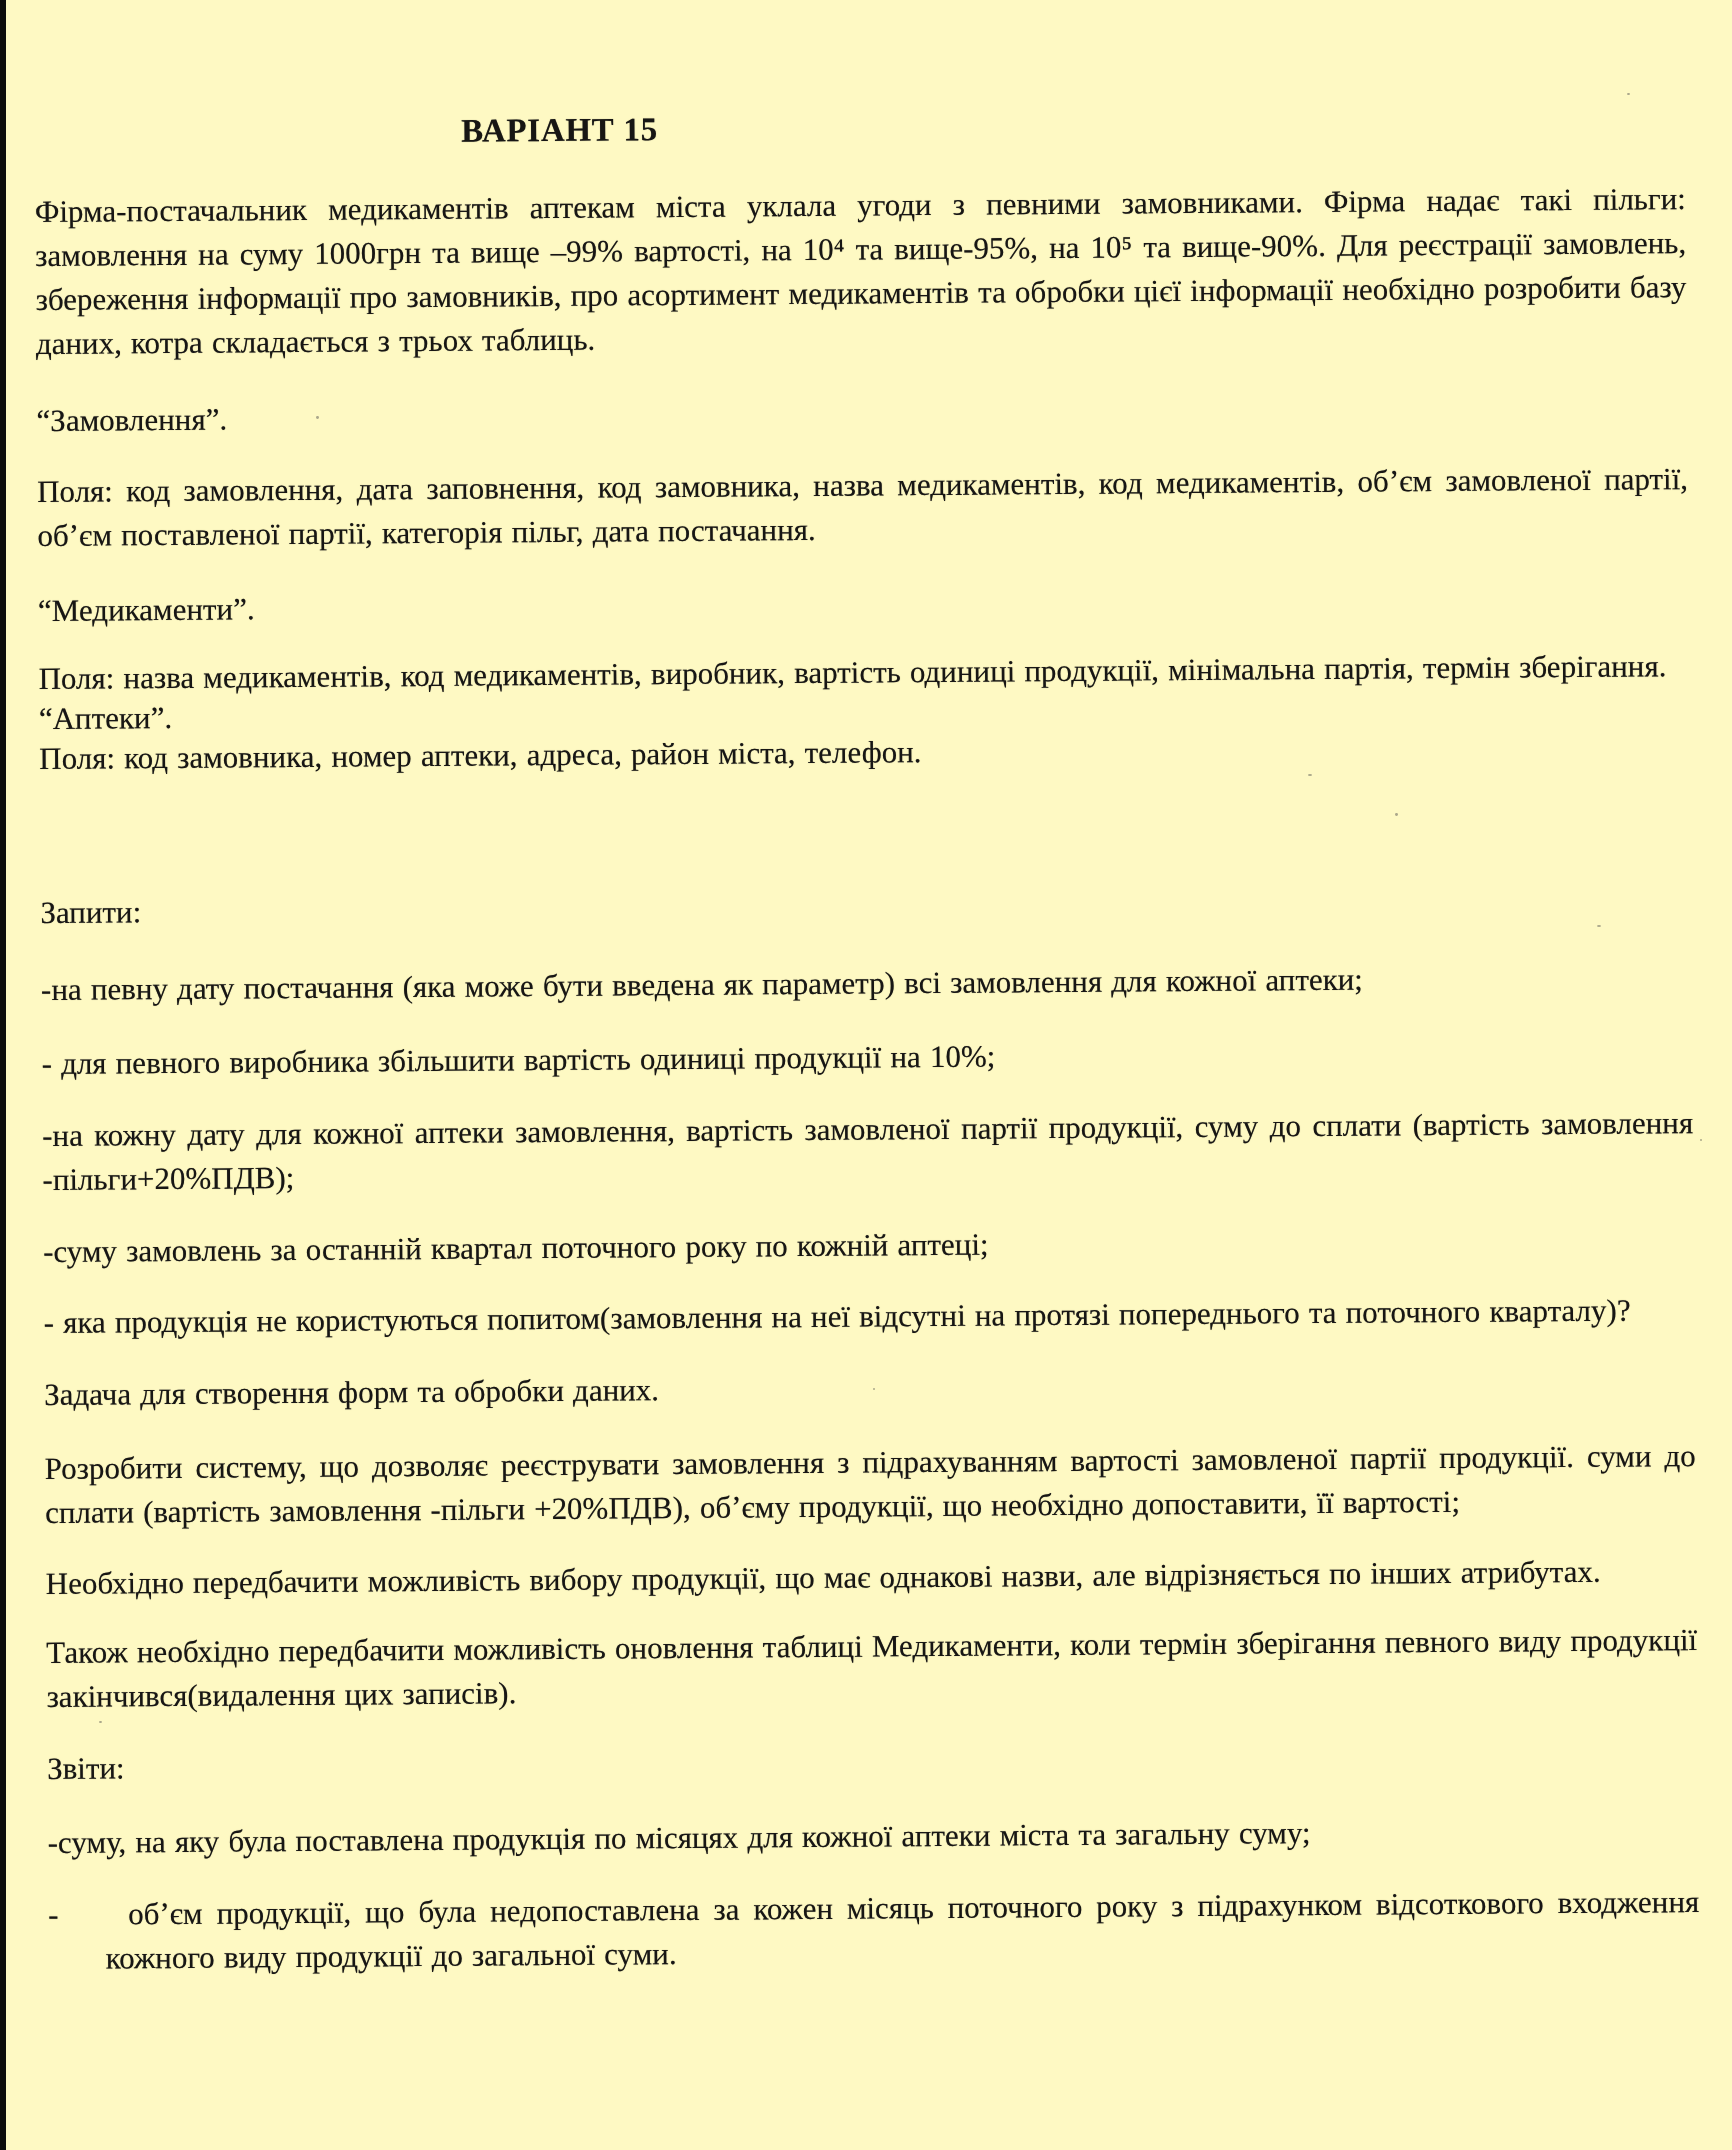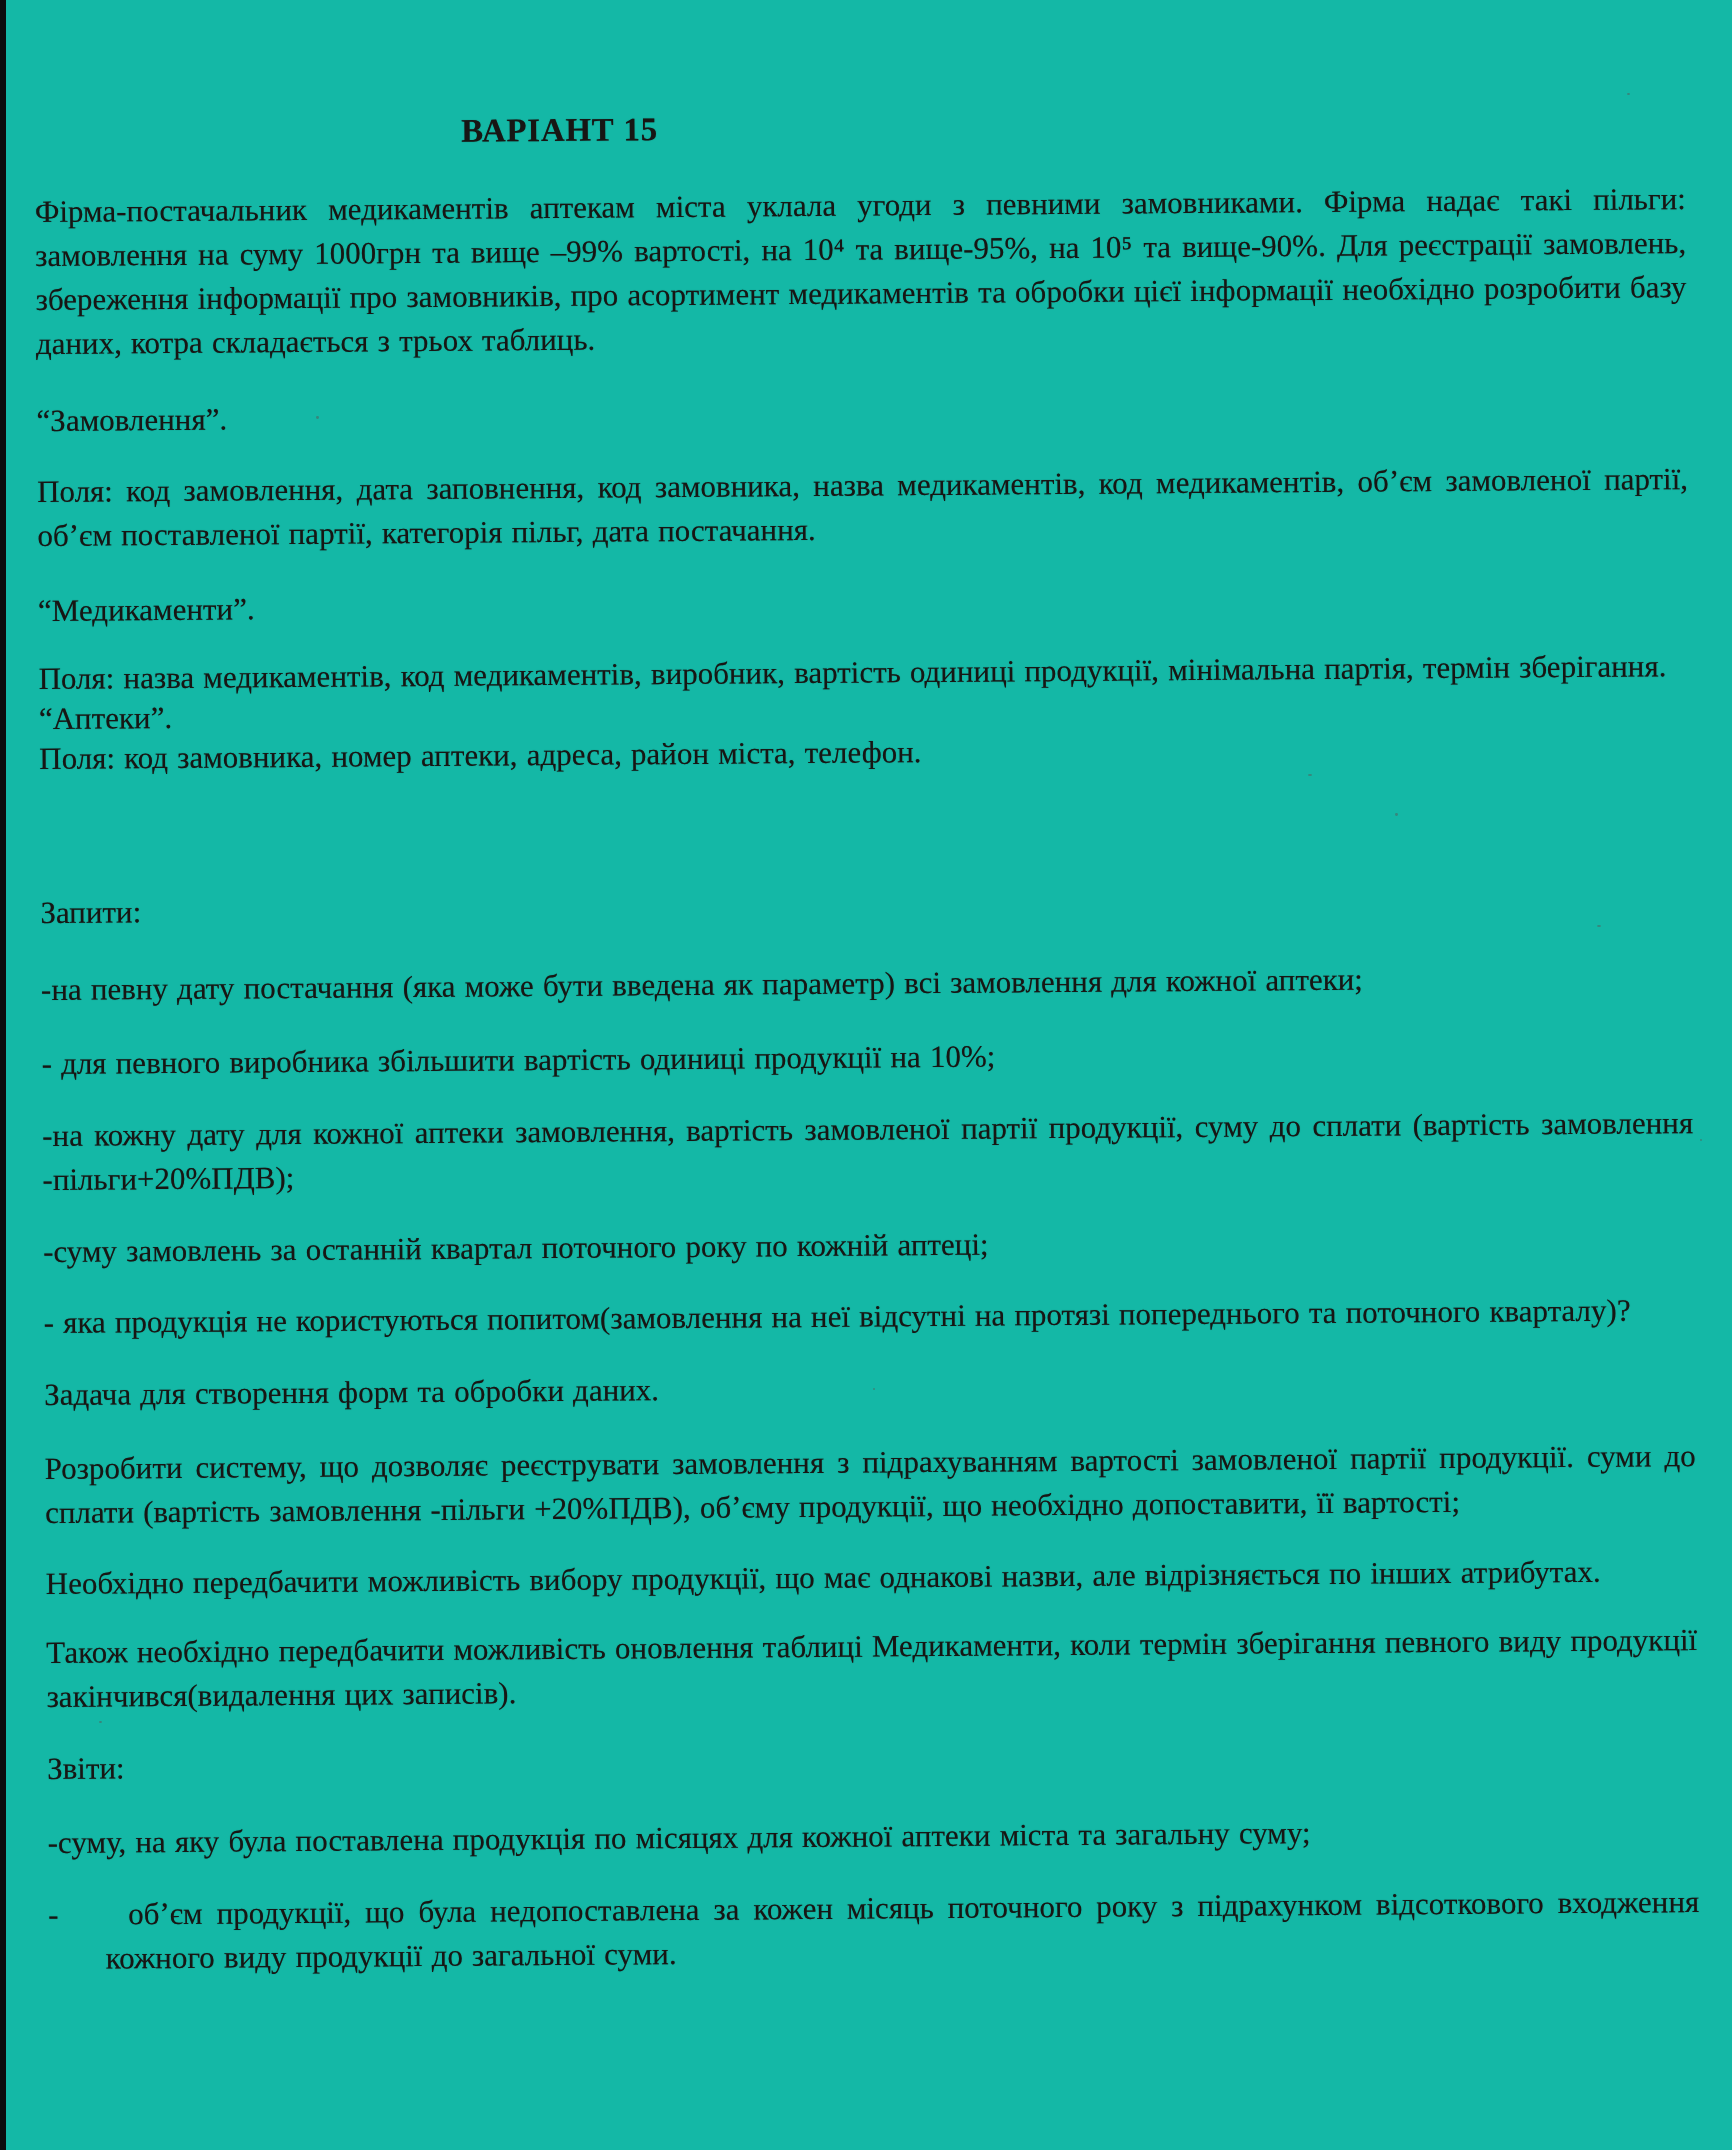--- a/index.html
+++ b/index.html
@@ -11,21 +11,21 @@
     height: 2151px;
     position: relative;
     overflow: hidden;
     background: #fdfdfb;
     font-family: "Liberation Serif", "DejaVu Serif", serif;
     color: #171614;
   }
   .page {
     position: absolute;
     inset: 0;
-    background: #14b8a6;
+    background: #fef9c3;
   }
   
   .edge {
     position: absolute;
     left: 0;
     top: 0;
     width: 5.7px;
     height: 2151px;
     background: #0c0c0c;
   }

